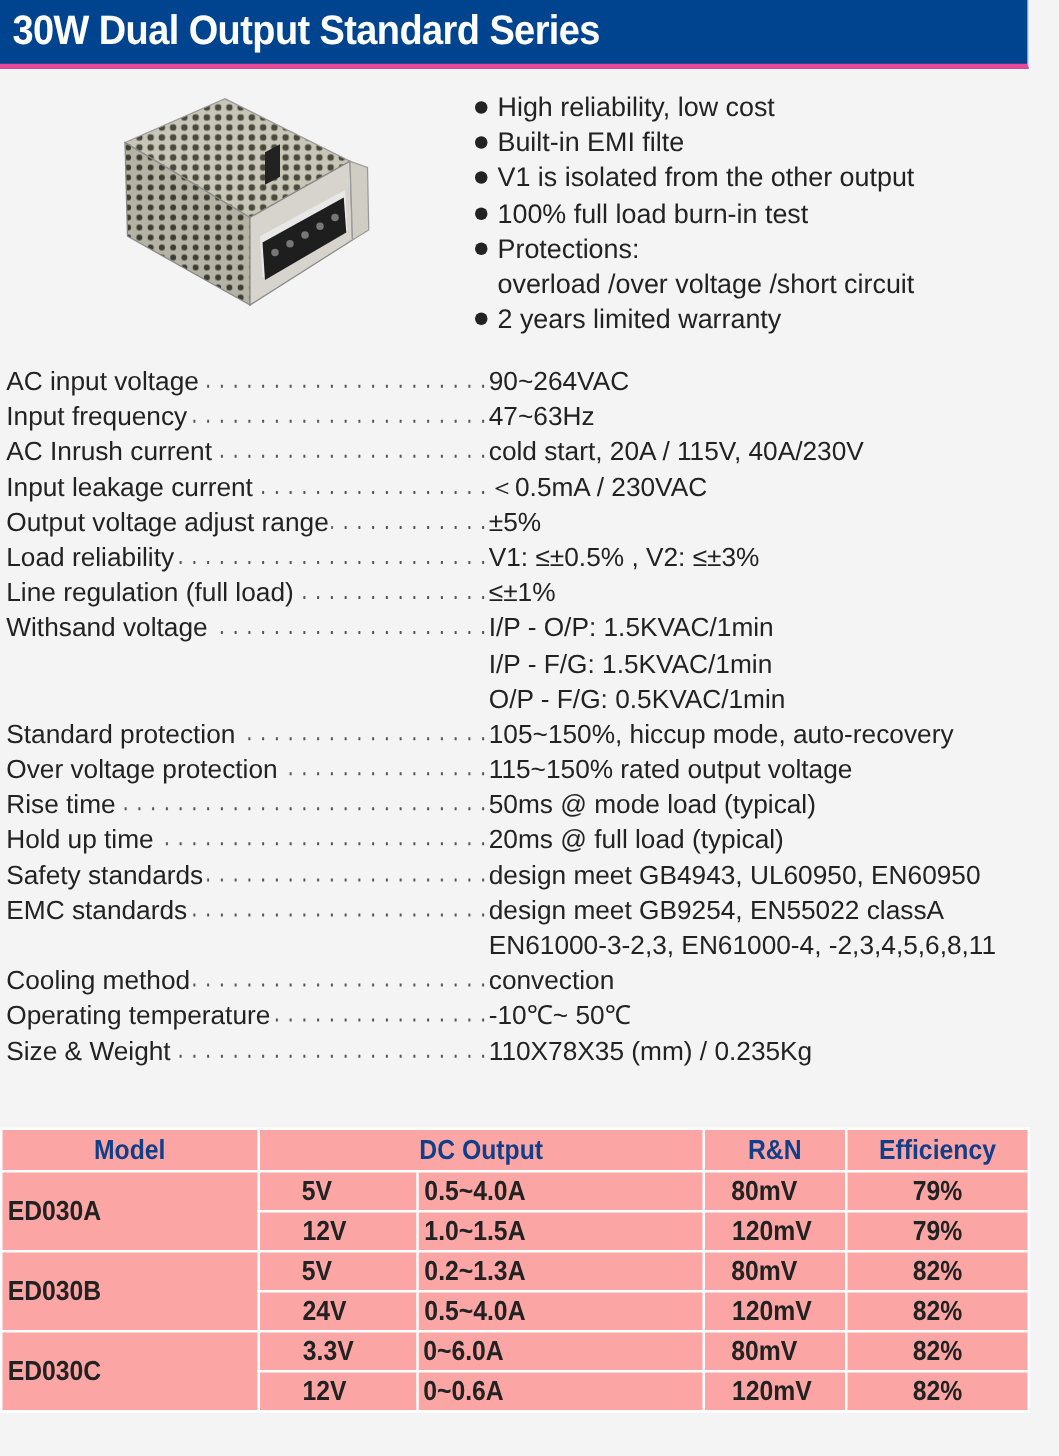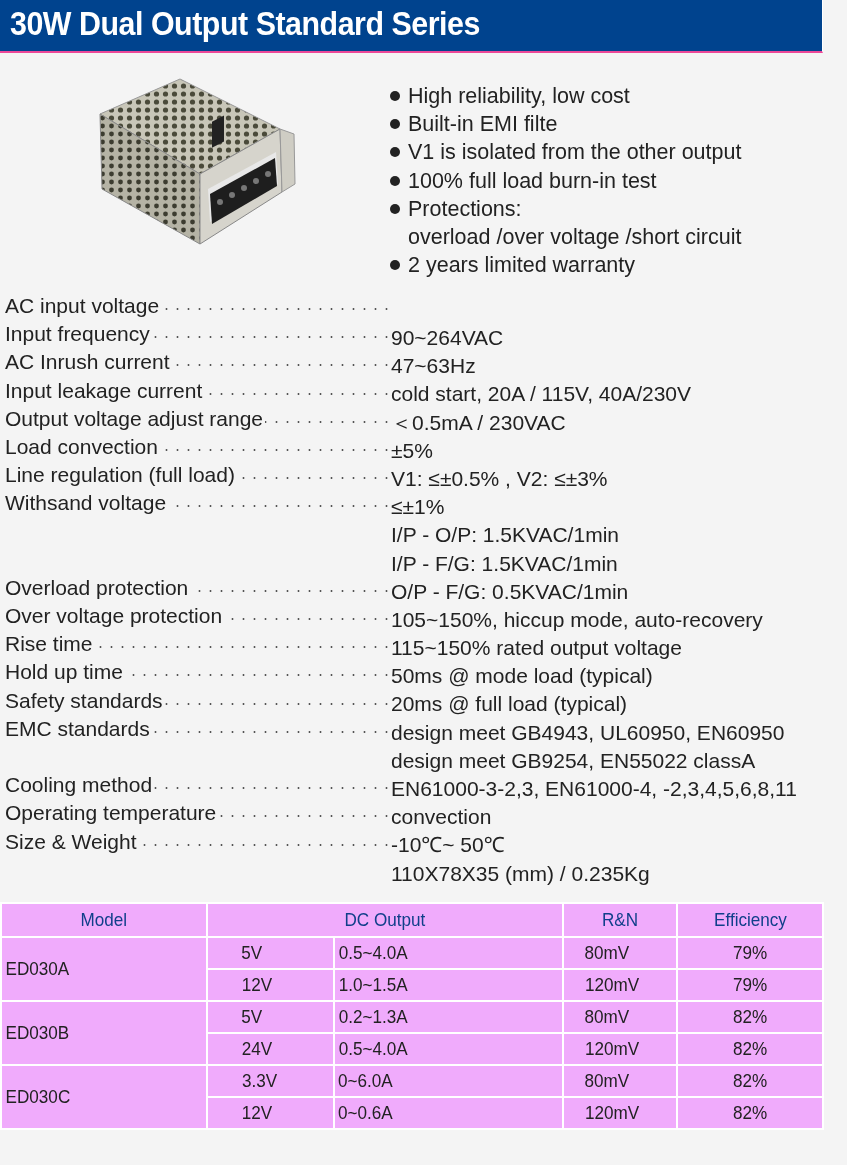--- a/index.html
+++ b/index.html
@@ -2,50 +2,50 @@
 <html><head>
 <meta charset="utf-8">
 <style>
   html, body { margin:0; padding:0; }
   body {
     width:847px; height:1165px; background:#f4f4f4; position:relative; overflow:hidden;
     font-family:"Liberation Sans", sans-serif; color:#222;
   }
   .header {
     position:absolute; left:0; top:0; width:822px; height:51px; background:#00438e;
-    border-right:1px solid #fff; border-bottom:2px solid #ec4899;
+    border-right:1px solid #fff; border-bottom:4px solid #ec4899;
   }
   .header h1 {
     margin:0; position:absolute; left:10px; top:5px; font-size:33px; font-weight:bold; color:#fff;
     letter-spacing:-0.5px; transform:scaleX(0.92); transform-origin:left center; white-space:nowrap;
   }
   .product {
     position:absolute; left:80px; top:74px; width:220px; height:180px;
   }
   .features {
-    position:absolute; left:372px; top:66px; margin:16px; padding:0; list-style:none;
+    position:absolute; left:372px; top:66px; margin:6px; padding:0; list-style:none;
     font-size:21.5px; line-height:28.2px; color:#222;
   }
   .features li { position:relative; padding-left:20px; white-space:nowrap; }
   .features li .bullet {
     position:absolute; left:2px; top:9px; width:10px; height:10px; border-radius:50%; background:#222;
   }
   .specs { position:absolute; left:5px; top:292px; width:840px; }
   .spec-row { position:relative; height:28.2px; font-size:21px; line-height:28.2px; white-space:nowrap; }
   .spec-label { position:absolute; left:0; top:0; background:#f4f4f4; padding-right:2px; z-index:2; }
   .spec-dots {
     position:absolute; left:0; top:0; width:385px; height:28px; z-index:1;
     background-image:radial-gradient(circle, #555 0.9px, transparent 1.2px);
     background-size:11px 28px; background-position:2px 3px; background-repeat:repeat-x;
   }
-  .spec-value { position:absolute; left:386px; top:0; z-index:2;margin-top:32px; }
+  .spec-value { position:absolute; left:386px; top:0; z-index:2; }
   .table-wrap { position:absolute; left:0; top:902px; width:822px; }
   table { border-collapse:collapse; width:822px; table-layout:fixed; }
   td, th {
-    background:#f0abfc; border:2px solid #ffffff; height:30px; font-size:19px; font-weight:normal;
+    background:#fca5a5; border:2px solid #ffffff; height:30px; font-size:22px; font-weight:bold;
     padding:0; white-space:nowrap;
   }
   th { color:#103f8a; text-align:center; height:32px; }
   td { color:#222; }
   td.center { text-align:left; }
   td.volt { padding-left:32px; }
   td.curr { }
   td.rn { padding-left:18px; }
   td.eff { text-align:center; }
   th, td { transform-origin:center; }
@@ -120,21 +120,21 @@
       <span class="spec-label">Input leakage current</span>
       <span class="spec-value">＜0.5mA / 230VAC</span>
     </div>
     <div class="spec-row">
       <span class="spec-dots"></span>
       <span class="spec-label">Output voltage adjust range</span>
       <span class="spec-value">±5%</span>
     </div>
     <div class="spec-row">
       <span class="spec-dots"></span>
-      <span class="spec-label">Load convection</span>
+      <span class="spec-label">Load reliability</span>
       <span class="spec-value">V1: ≤±0.5%  , V2: ≤±3%</span>
     </div>
     <div class="spec-row">
       <span class="spec-dots"></span>
       <span class="spec-label">Line regulation (full load)</span>
       <span class="spec-value">≤±1%</span>
     </div>
     <div class="spec-row">
       <span class="spec-dots"></span>
       <span class="spec-label">Withsand voltage</span>
@@ -143,21 +143,21 @@
     <div class="spec-row cont">
       <span class="spec-label"></span>
       <span class="spec-value">I/P - F/G: 1.5KVAC/1min</span>
     </div>
     <div class="spec-row cont">
       <span class="spec-label"></span>
       <span class="spec-value">O/P - F/G: 0.5KVAC/1min</span>
     </div>
     <div class="spec-row">
       <span class="spec-dots"></span>
-      <span class="spec-label">Overload protection</span>
+      <span class="spec-label">Standard protection</span>
       <span class="spec-value">105~150%, hiccup mode, auto-recovery</span>
     </div>
     <div class="spec-row">
       <span class="spec-dots"></span>
       <span class="spec-label">Over voltage protection</span>
       <span class="spec-value">115~150% rated output voltage</span>
     </div>
     <div class="spec-row">
       <span class="spec-dots"></span>
       <span class="spec-label">Rise time</span>

